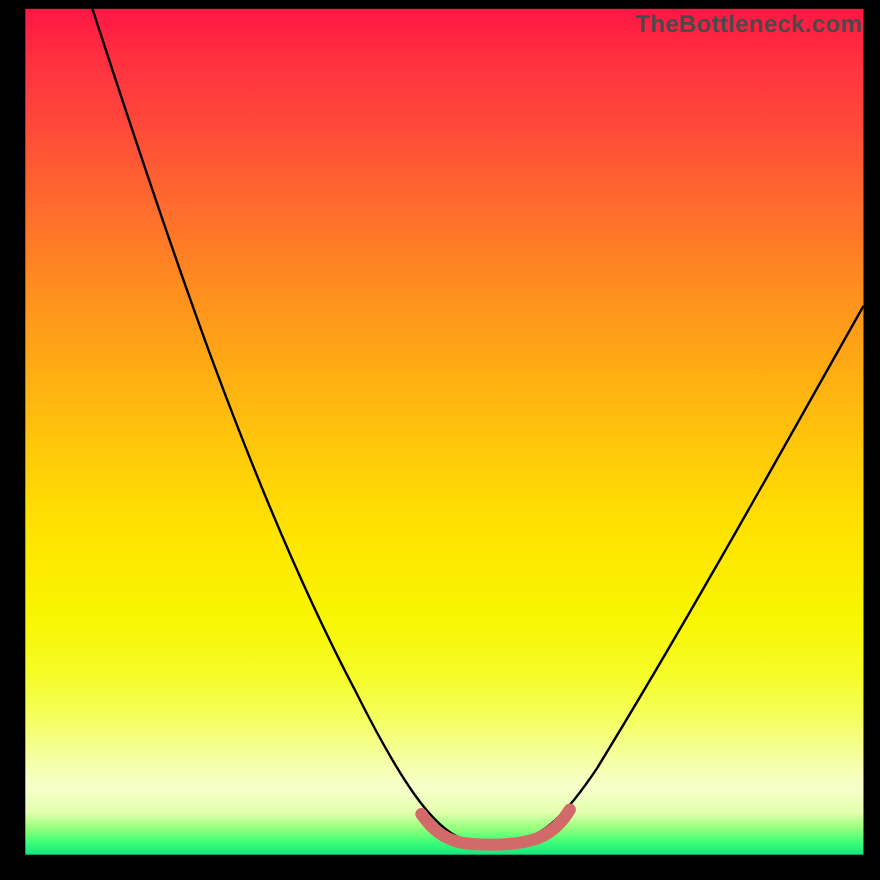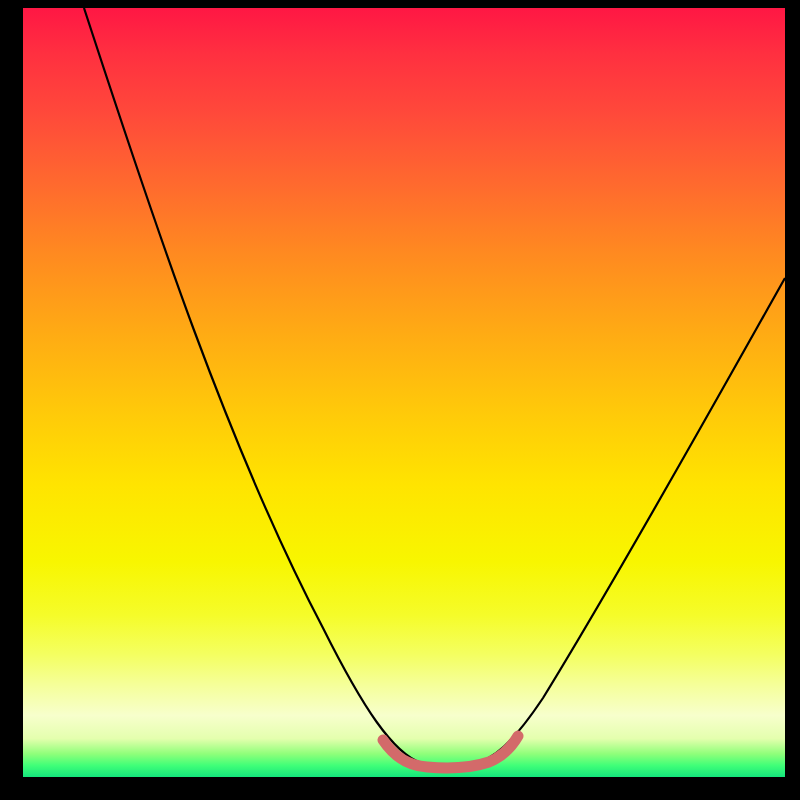--- a/index.html
+++ b/index.html
@@ -74,13 +74,14 @@
                C 340 700, 370 745, 398 755
                C 412 760, 430 760, 448 757
                C 470 752, 490 735, 520 690
                C 600 560, 700 380, 762 270" fill="none" stroke="#000" stroke-width="2.2"></path>
       <path d="M 360 732
                C 372 750, 388 758, 404 759
                C 426 761, 448 760, 466 754
                C 478 749, 488 740, 495 728" fill="none" stroke="#d36a6a" stroke-width="11" stroke-linecap="round"></path>
     </svg>
   </div>
+  <div class="watermark">TheBottleneck.com</div>
 </div>
 
 </body></html>

